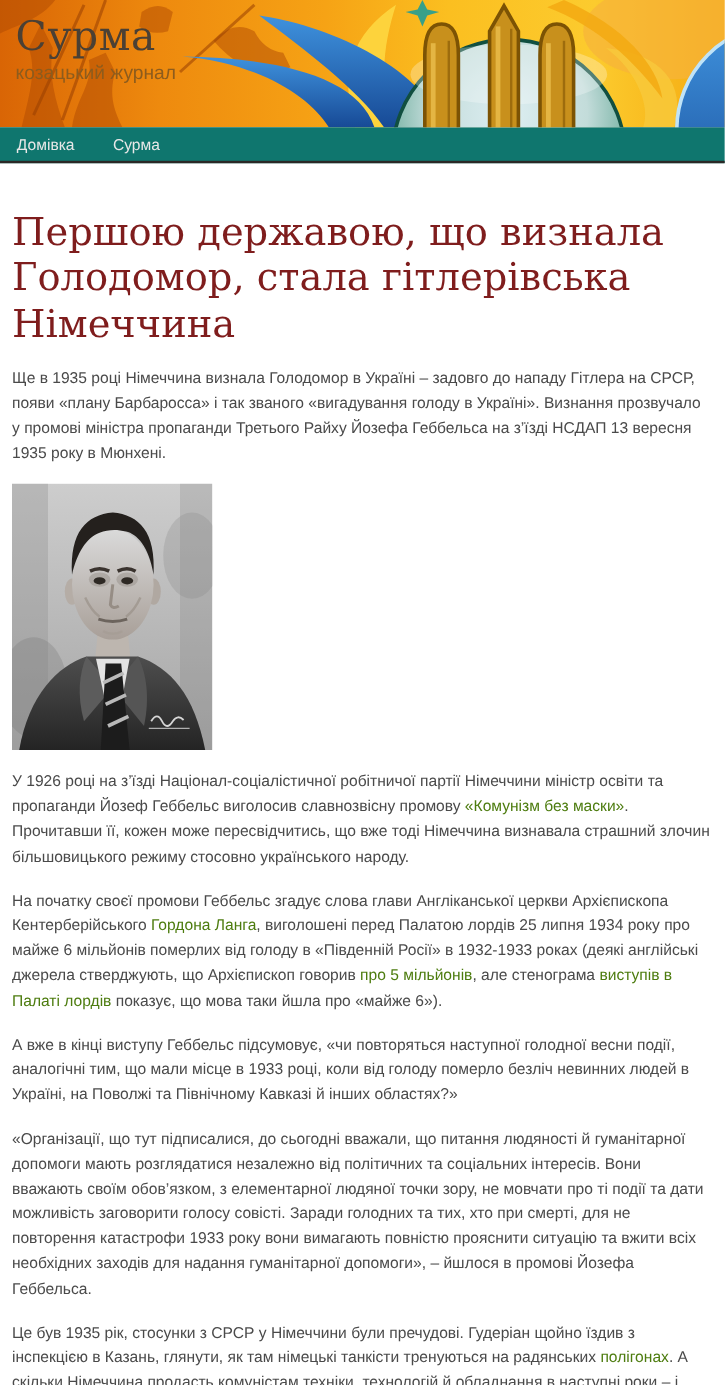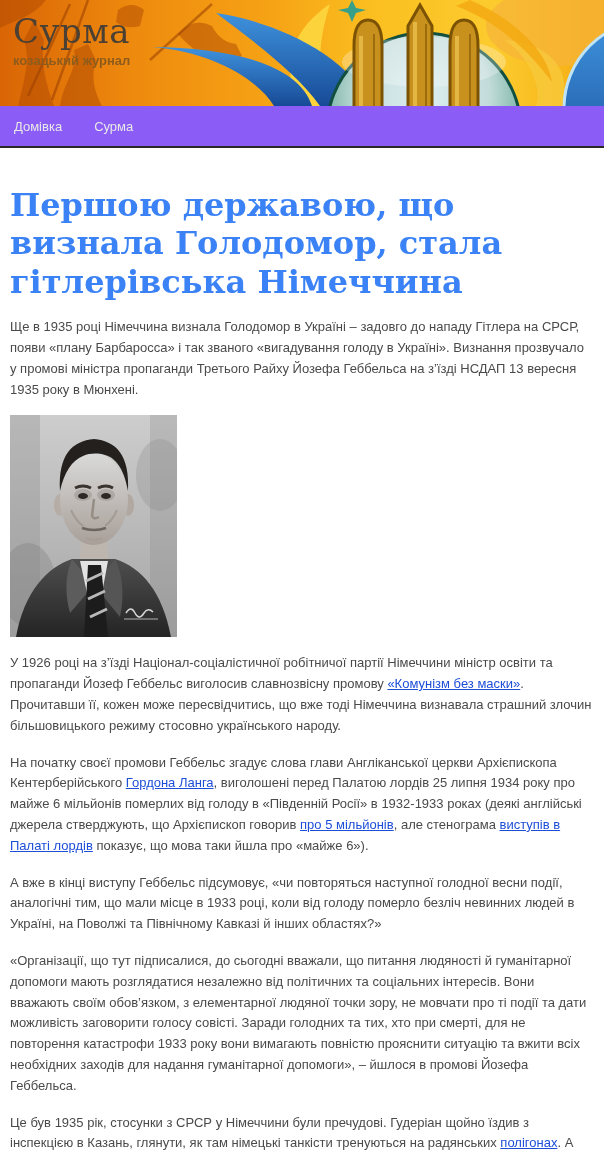--- a/index.html
+++ b/index.html
@@ -9,41 +9,41 @@
 
   
   .banner { position: relative; height: 106px; overflow: hidden; }
   .banner svg.art { position: absolute; left: 0; top: 0; width: 604px; height: 106px; display: block; }
   .site-id { position: absolute; top: 14px; left: 13px; z-index: 2; }
   .site-title {
     margin: 0; font-family: "DejaVu Serif", serif; font-weight: 400;
     font-size: 34px; line-height: 1.05; color: #4b4034; letter-spacing: .5px;
     text-decoration: none; display: inline-block; cursor: pointer;
   }
-  .site-tagline { font-size: 13px; color: #8d5c1d; margin-top: 3px; font-weight: bold; }
+  .site-tagline { font-size: 16px; color: #8d5c1d; margin-top: 3px; }
 
   
   .topnav {
-    height: 42px; background: #8b5cf6; border-bottom: 2px solid #2a2826;
+    height: 30px; background: #0f766e; border-bottom: 2px solid #2a2826;
     display: flex; align-items: center; gap: 32px; padding: 0 14px;
   }
   .topnav a { color: #e8e8e8; font-size: 13px; text-decoration: none; cursor: pointer; }
 
   
   .content { padding: 0 10px 6px; }
   .post-title {
-    font-family: "DejaVu Serif", serif; font-weight: 700;
-    font-size: 32px; line-height: 1.2; color: #3b82f6;
+    font-family: "DejaVu Serif", serif; font-weight: 400;
+    font-size: 32px; line-height: 1.2; color: #7f1d1d;
     margin: 38px 0 10px;
   }
   .para {
     font-size: 13px; line-height: 1.6; color: #4a4a4a;
     margin: 16px 0 15px;
   }
-  .tlink { color: #1d4ed8; text-decoration: underline; cursor: pointer; }
+  .tlink { color: #4d7c0f; cursor: pointer; }
   figure.photo { margin: 6px 0 14px; padding: 0; width: 167px; }
   figure.photo svg { display: block; }
 </style>
 </head>
 <body>
 
 <div class="page">
 
   <header class="banner">
     <svg class="art" viewBox="0 0 604 106" preserveAspectRatio="none" aria-hidden="true">

